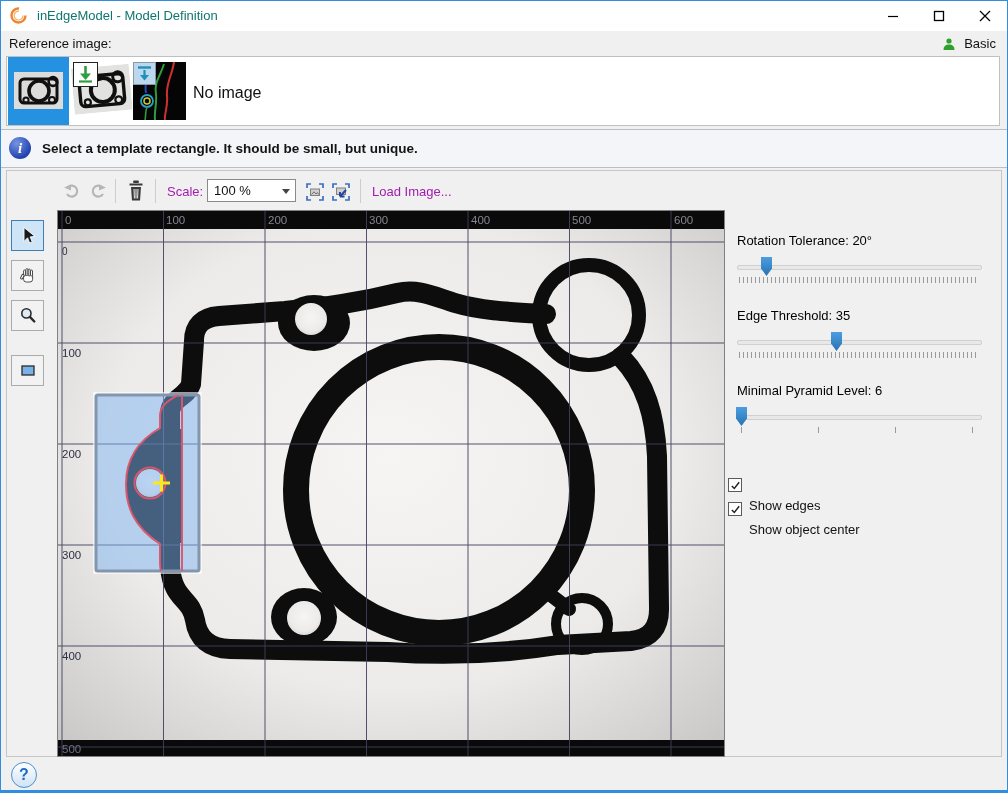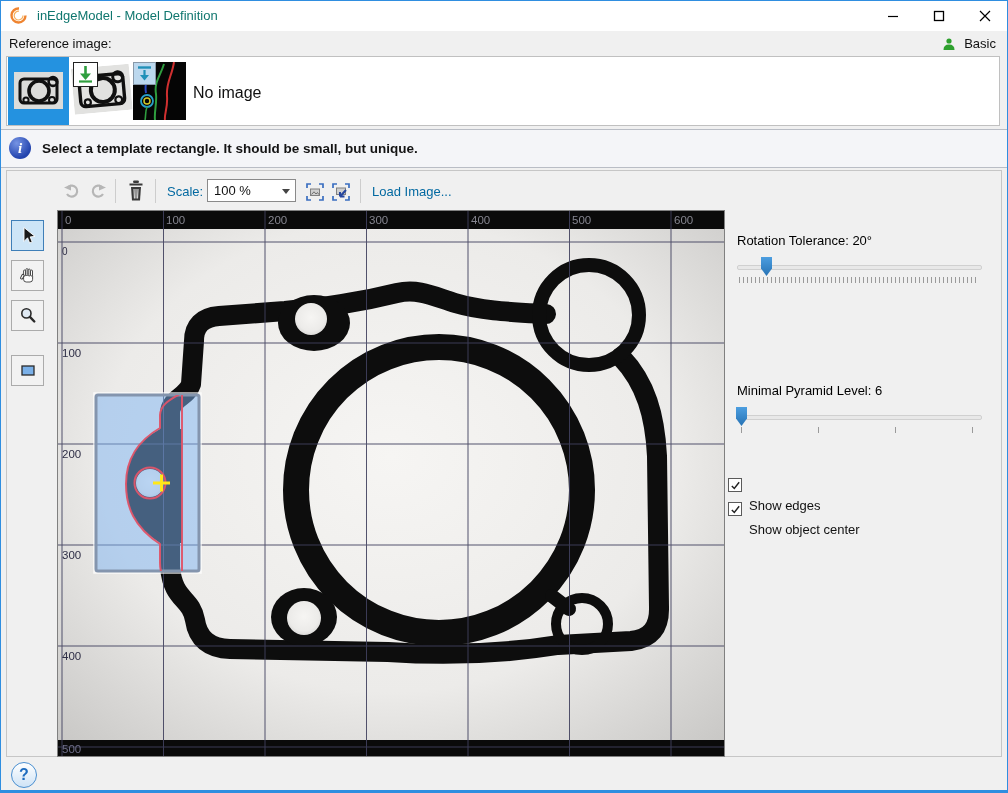--- a/index.html
+++ b/index.html
@@ -19,21 +19,21 @@
   .infobar{position:absolute;left:0;top:129px;width:1008px;height:39px;background:#f4f5f8;
            border-top:1px solid #b9bdc5;border-bottom:1px solid #b9bdc5;box-sizing:border-box;}
   .info-icon{position:absolute;left:9px;top:7px;width:22px;height:22px;border-radius:50%;
              background:radial-gradient(circle at 35% 28%,#7694e4,#2344ae 70%);color:#fff;
              font-family:"Liberation Serif",serif;font-style:italic;font-weight:bold;font-size:15px;
              display:flex;align-items:center;justify-content:center;}
   .info-text{position:absolute;left:42px;top:11px;font-weight:bold;font-size:13.5px;color:#141414;}
   
   .maingroup{position:absolute;left:6px;top:170px;width:996px;height:587px;border:1px solid #c6c6c6;background:#f0f0f0;box-sizing:border-box;}
   .tbsep{position:absolute;top:179px;width:1px;height:24px;background:#cdcdcd;}
-  .tblabel{position:absolute;top:184px;font-size:13px;color:#0369a1;}
+  .tblabel{position:absolute;top:184px;font-size:13px;color:#a21caf;}
   .combo{position:absolute;left:207px;top:179px;width:89px;height:23px;background:#fff;border:1px solid #8a8a8a;box-sizing:border-box;}
   .combo-text{position:absolute;left:6px;top:3px;font-size:13px;}
   .combo-arrow{position:absolute;right:5px;top:9px;width:0;height:0;border-left:4px solid transparent;border-right:4px solid transparent;border-top:5px solid #444;}
   .fitbtn{position:absolute;top:181px;width:21px;height:21px;display:flex;align-items:center;justify-content:center;}
   
   .tool{position:absolute;left:11px;width:33px;height:31px;background:#f2f2f2;border:1px solid #ababab;
         box-sizing:border-box;display:flex;align-items:center;justify-content:center;}
   .tool.sel{background:#cde5f7;border:1px solid #3f7fb8;}
   
   .canvas{position:absolute;left:57px;top:210px;width:668px;height:547px;border:1px solid #808080;box-sizing:border-box;background:#000;}
@@ -304,20 +304,26 @@
       </g>
     </svg>
   </div>
 
   <div class="slider" style="top:233px">
     <div class="slider-label">Rotation Tolerance: 20°</div>
     <div class="track"></div>
     <div class="thumb" style="left:26px"></div>
     <div class="ticks"></div>
   </div>
+  <div class="slider" style="top:308px">
+    <div class="slider-label">Edge Threshold: 35</div>
+    <div class="track"></div>
+    <div class="thumb" style="left:96px"></div>
+    <div class="ticks"></div>
+  </div>
   <div class="slider" style="top:383px">
     <div class="slider-label">Minimal Pyramid Level: 6</div>
     <div class="track"></div>
     <div class="thumb" style="left:1px"></div>
     <div class="tickmark" style="left:6px"></div>
     <div class="tickmark" style="left:83px"></div>
     <div class="tickmark" style="left:160px"></div>
     <div class="tickmark" style="left:237px"></div>
   </div>
 

